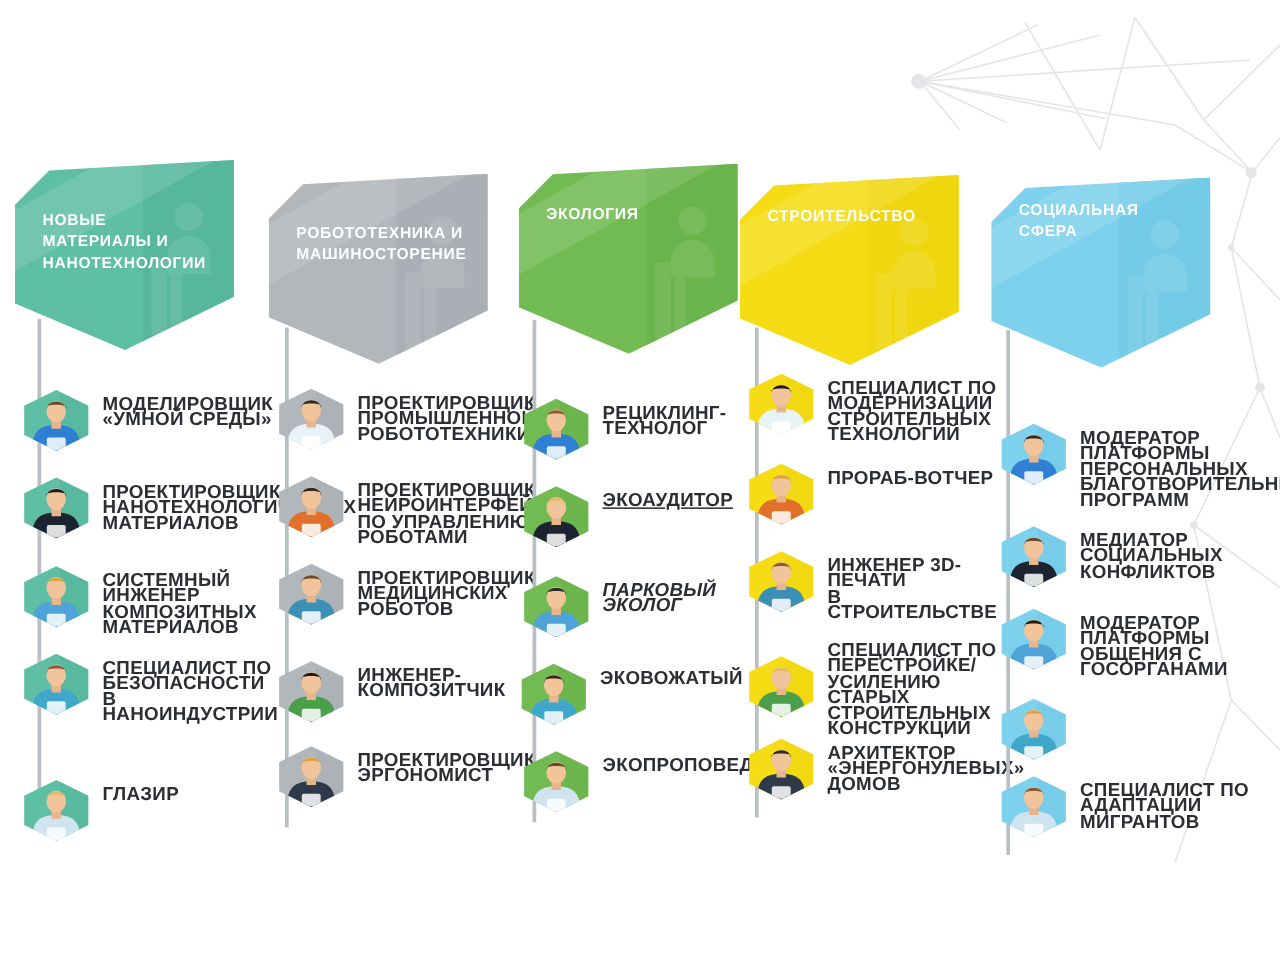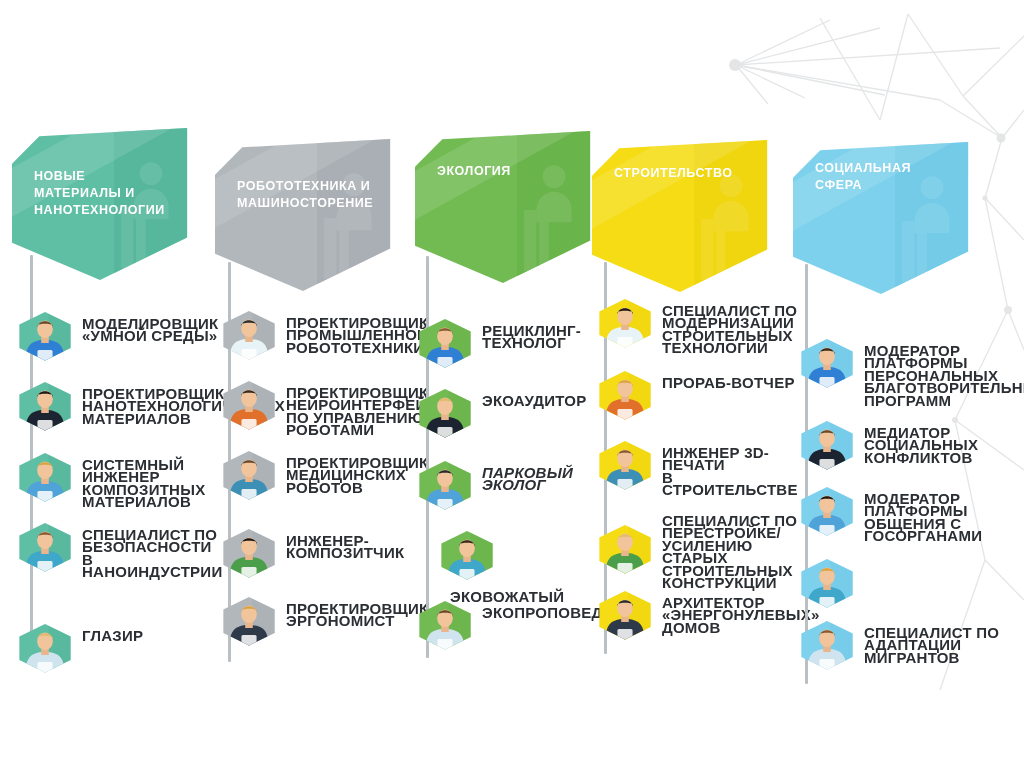--- a/index.html
+++ b/index.html
@@ -627,21 +627,21 @@
                 <path d="M 19.169999999999998 17
      C 19.169999999999998 8 34.83 8 34.83 17
      L 34.83 14.249999999999998
      C 32.4 12.25 21.6 12.25 19.169999999999998 14.249999999999998 Z" fill="#8A5B33"></path>
                 <rect x="19.439999999999998" y="39" width="15.120000000000001" height="10" rx="1.5" fill="#ffffff" opacity="0.85"></rect>
               </g>
             </svg>
           </div>
           <div class="jlabel">РЕЦИКЛИНГ-ТЕХНОЛОГ</div>
         </div>
-        <div class="job" style="left: 418px; top: 388px; width: 215px;">
+        <div class="job" style="left: 418px; top: 388px; width: 215px; text-decoration: underline;">
           <div class="av">
             <svg width="54" height="50" viewBox="0 0 54 50">
               <defs>
                 <clipPath id="aclip12">
                   <path d="M 27 1
           L 52.65 13.5
           L 52.65 37
           L 27 49.5
           L 1.35 37
           L 1.35 13.5 Z"></path>
@@ -701,21 +701,21 @@
                 <path d="M 19.169999999999998 17
      C 19.169999999999998 8 34.83 8 34.83 17
      L 34.83 14.249999999999998
      C 32.4 12.25 21.6 12.25 19.169999999999998 14.249999999999998 Z" fill="#2B2B2B"></path>
                 <rect x="19.439999999999998" y="39" width="15.120000000000001" height="10" rx="1.5" fill="#ffffff" opacity="0.85"></rect>
               </g>
             </svg>
           </div>
           <div class="jlabel">ПАРКОВЫЙ ЭКОЛОГ</div>
         </div>
-        <div class="job" style="left: 440px; top: 530px; width: 215px; flex-direction: column;">
+        <div class="job" style="left: 416px; top: 530px; width: 215px;">
           <div class="av">
             <svg width="54" height="50" viewBox="0 0 54 50">
               <defs>
                 <clipPath id="aclip14">
                   <path d="M 27 1
           L 52.65 13.5
           L 52.65 37
           L 27 49.5
           L 1.35 37
           L 1.35 13.5 Z"></path>

